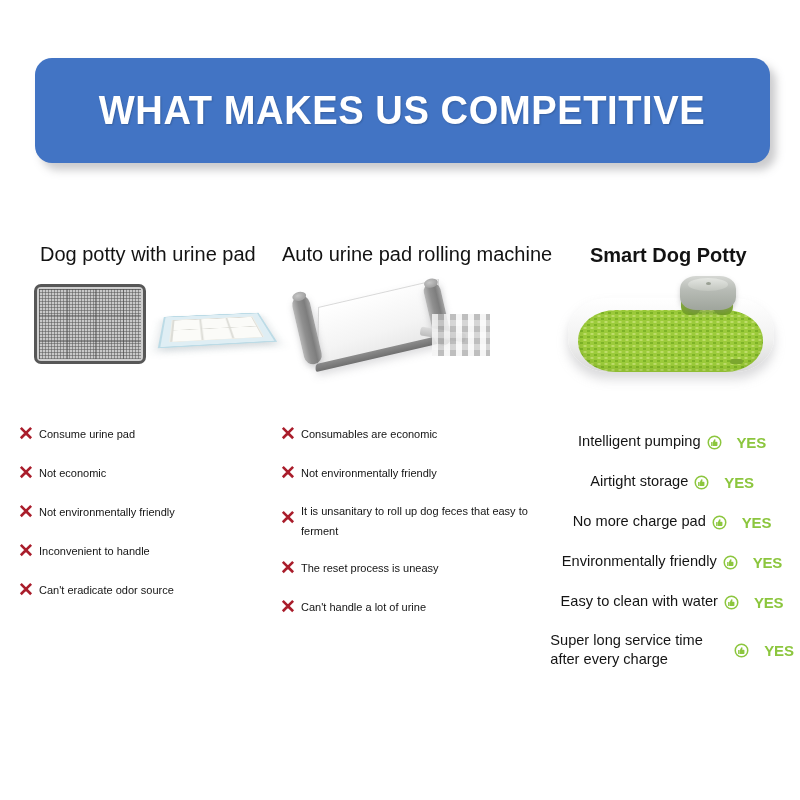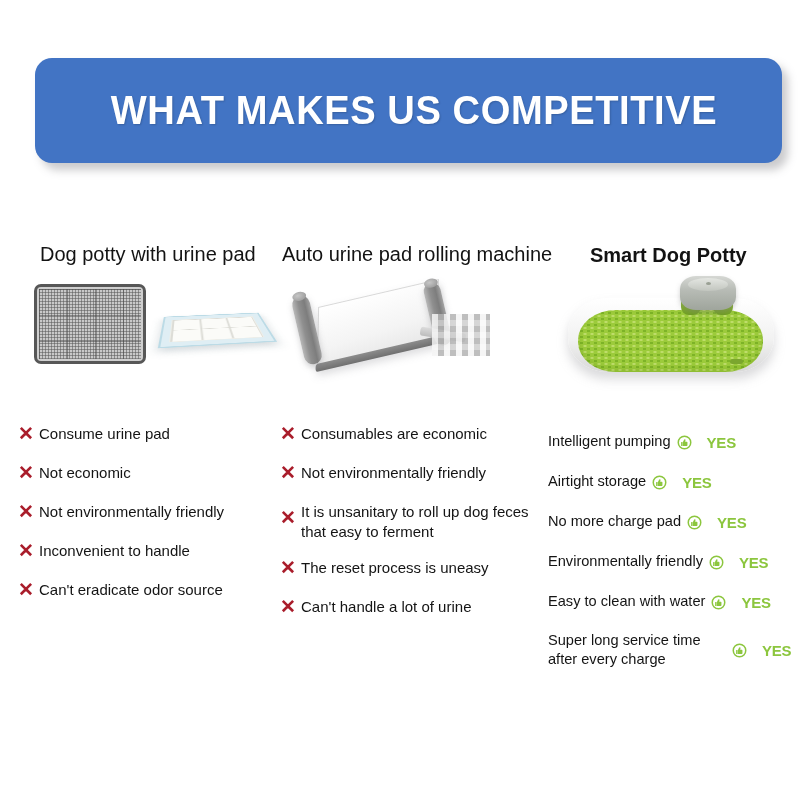--- a/index.html
+++ b/index.html
@@ -18,21 +18,20 @@
   .banner {
     position: absolute;
     left: 35px; top: 58px;
     width: 735px; height: 105px;
     background: #4274c4;
     border-radius: 17px;
     box-shadow: 6px 7px 9px rgba(140,140,145,0.45);
     display: flex;
     align-items: center;
     justify-content: center;
-    padding-left: 12px;
   }
   .banner-title {
     color: #ffffff;
     font-size: 41px;
     font-weight: bold;
     letter-spacing: 0.6px;
     transform: scaleX(0.93);
     text-shadow: 1px 1px 2px rgba(0,0,0,0.18);
     white-space: nowrap;
   }
@@ -217,32 +216,32 @@
   .xmark {
     flex: 0 0 auto;
     width: 21px;
     font-size: 19px;
     font-weight: bold;
     line-height: 20px;
     color: #a91d2b;
     text-align: left;
   }
   .rtext {
-    font-size: 15px;
+    font-size: 11px;
     line-height: 20px;
     color: #141414;
     flex: 1 1 auto;
   }
   .rtext.two { line-height: 19.5px; }
 
   
   .row3 {
     display: flex;
     align-items: center;
-    justify-content: flex-start;
+    justify-content: center;
     min-height: 40px;
   }
   .row3.tall { min-height: 56px; }
   .r3text {
     font-size: 14.6px;
     line-height: 19.5px;
     color: #141414;
   }
   .badge {
     flex: 0 0 auto;

